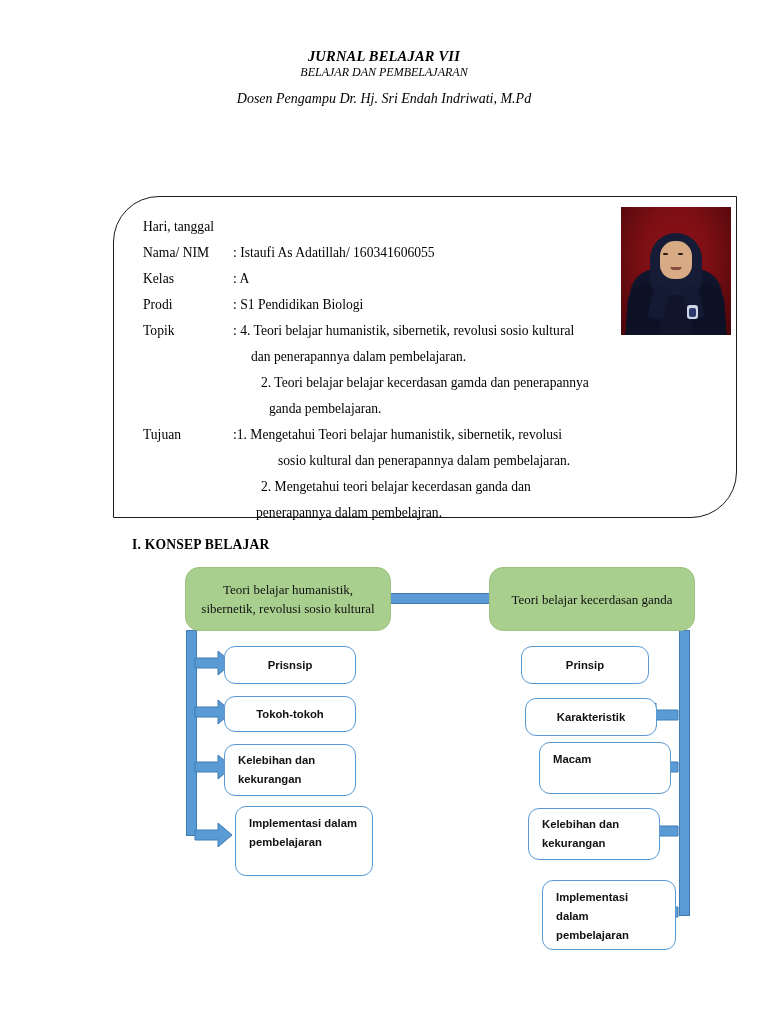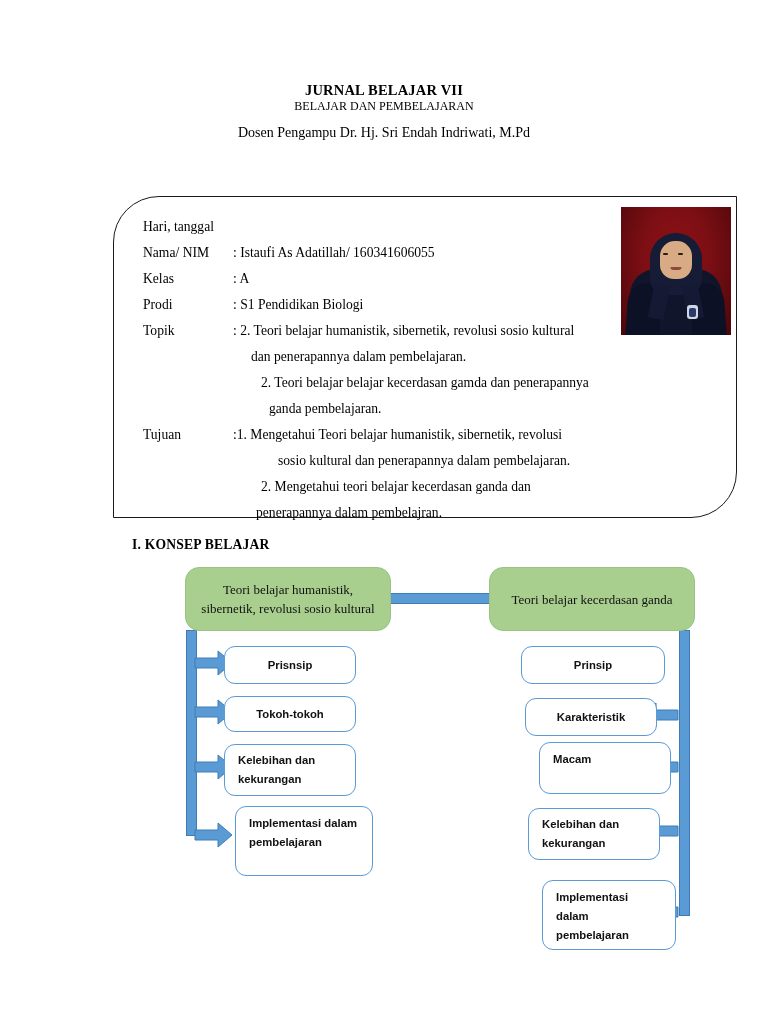--- a/index.html
+++ b/index.html
@@ -7,21 +7,21 @@
     width:768px;height:1024px;
     background:#ffffff;
     font-family:"Liberation Serif", serif;
     color:#000;
     position:relative;
     overflow:hidden;
   }
   .page{position:relative;width:768px;height:1024px;}
 
   
-  .header{ text-align:center; padding-top:82px; }
+  .header{ text-align:center; padding-top:48px;font-style:italic; }
   .h-title{ font-weight:bold; font-size:14.5px; letter-spacing:.2px; }
   .h-sub{ font-size:12px; margin-top:0; }
   .h-sub2{ font-size:14px; margin-top:11px; }
 
   
   .infobox{
     position:absolute;
     left:113px; top:196px;
     width:624px; height:322px;
     border:1.3px solid #1a1a1a;
@@ -155,21 +155,21 @@
       <div class="ival">: A</div>
     </div>
 
     <div class="irow">
       <div class="ikey">Prodi</div>
       <div class="ival">: S1 Pendidikan Biologi</div>
     </div>
 
     <div class="irow">
       <div class="ikey">Topik</div>
-      <div class="ival">: 2. Teori belajar humanistik, sibernetik, revolusi sosio kultural</div>
+      <div class="ival">: 4. Teori belajar humanistik, sibernetik, revolusi sosio kultural</div>
     </div>
     <div class="sub-ln ind1">dan penerapannya dalam pembelajaran.</div>
     <div class="sub-ln ind2">2.  Teori belajar belajar kecerdasan gamda dan penerapannya</div>
     <div class="sub-ln ind3">ganda pembelajaran.</div>
 
     <div class="irow">
       <div class="ikey">Tujuan</div>
       <div class="ival">:1.   Mengetahui Teori belajar humanistik, sibernetik, revolusi</div>
     </div>
     <div class="sub-ln ind4">sosio kultural dan  penerapannya dalam pembelajaran.</div>
@@ -234,21 +234,21 @@
     </div>
 
     <div class="wbox lc" style="left:224px;top:744px;width:132px;height:52px;">
       <span>Kelebihan dan kekurangan</span>
     </div>
 
     <div class="wbox lt" style="left:221px;top:806px;width:138px;height:70px;">
       <span>Implementasi dalam pembelajaran</span>
     </div>
 
-    <div class="wbox ctr" style="left:521px;top:646px;width:144px;height:38px;">
+    <div class="wbox ctr" style="left:521px;top:646px;width:128px;height:38px;">
       <span>Prinsip</span>
     </div>
 
     <div class="wbox ctr" style="left:525px;top:698px;width:132px;height:38px;">
       <span>Karakteristik</span>
     </div>
 
     <div class="wbox lt" style="left:525px;top:742px;width:132px;height:52px;">
       <span>Macam</span>
     </div>

